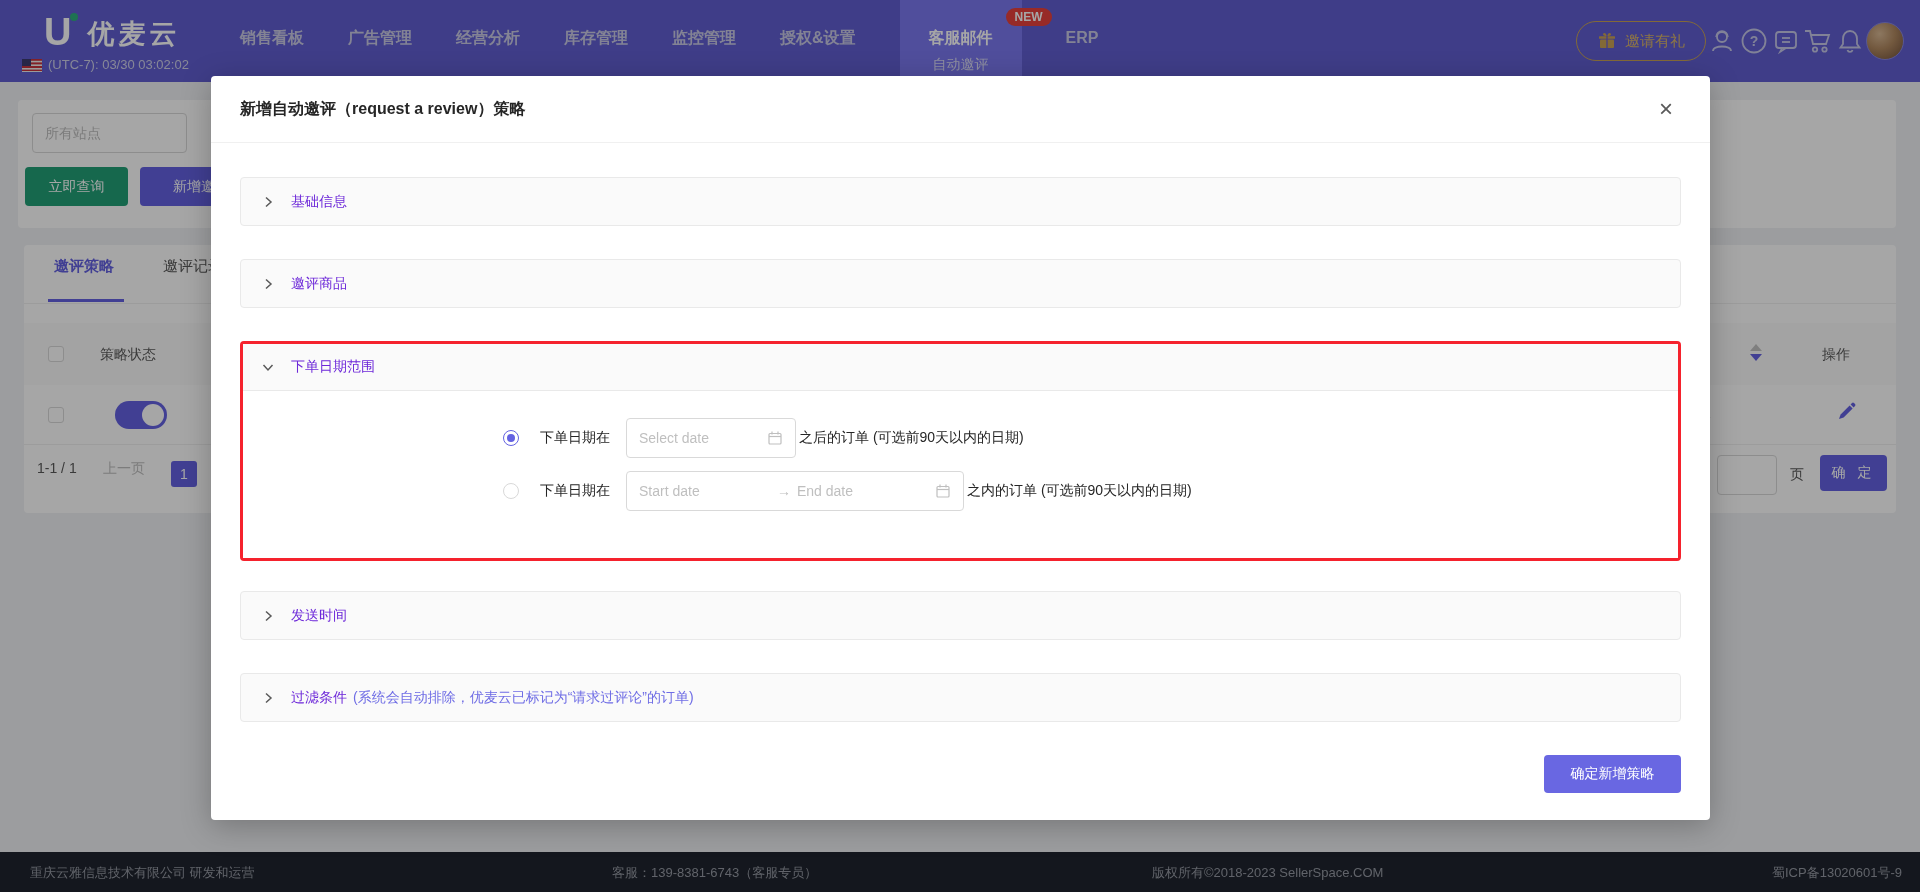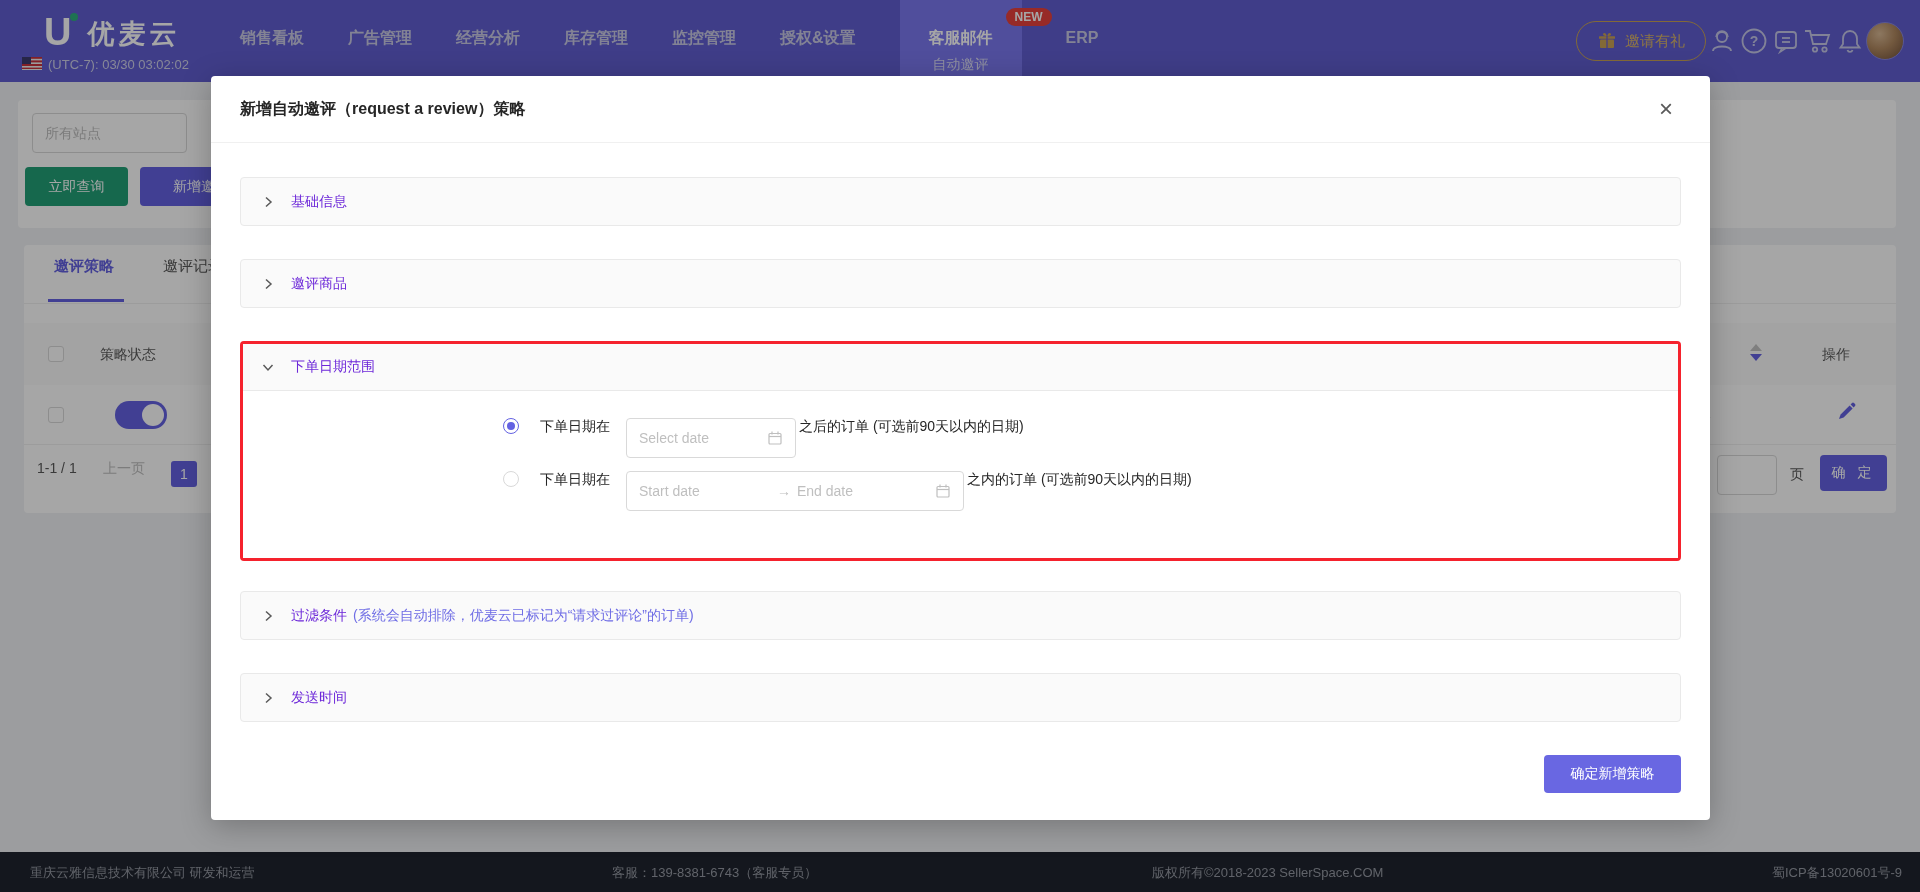--- a/index.html
+++ b/index.html
@@ -6,21 +6,21 @@
   html,body { background:#555; }
   body { font-family:"Liberation Sans","DejaVu Sans",sans-serif; }
   #app { position:relative; width:1920px; height:892px; overflow:hidden; background:#f0f2f5; }
 
   
   .navbar { position:absolute; left:0; top:0; width:1920px; height:82px; background:#615fd2; z-index:1; }
   .logo-wrap { position:absolute; left:44px; top:8px; display:flex; align-items:flex-start; }
   .logo-u { position:relative; color:#fff; font-size:38px; font-weight:bold; line-height:48px; }
   .logo-u i { position:absolute; right:-7px; top:5px; width:8px; height:8px; border-radius:50%; background:#2faf7e; }
   .logo-text { color:#fff; font-size:27px; font-weight:bold; letter-spacing:4px; margin-left:16px; line-height:52px; }
-  .utc { position:absolute; left:22px; top:57px; display:flex; align-items:flex-start; gap:6px; color:#cfd0e8; font-size:13px; }
+  .utc { position:absolute; left:22px; top:57px; display:flex; align-items:flex-end; gap:6px; color:#cfd0e8; font-size:13px; }
   .nav-menu { position:absolute; left:240px; top:0; height:82px; display:flex; align-items:stretch; gap:44px; }
   .nav-item { color:#c9c9e4; font-size:16px; font-weight:bold; line-height:76px; cursor:pointer; white-space:nowrap; }
   .nav-item.active-block { position:relative; width:122px; background:#7b78f0; text-align:center; line-height:normal; color:#fff; }
   .nav-item.active-block .main-label { margin-top:21px; font-size:16px; font-weight:bold; line-height:34px; }
   .nav-item.active-block .sub-label { font-size:14px; font-weight:normal; color:#dcdcf6; line-height:18px; }
   .new-badge { position:absolute; top:8px; right:-30px; background:#e8413c; color:#fff; font-size:12px; font-weight:bold; padding:2px 9px; border-radius:10px; }
   .nav-right { position:absolute; right:16px; top:0; height:82px; display:flex; align-items:center; }
   .invite-btn { display:flex; align-items:center; gap:8px; height:40px; padding:0 20px; border:1px solid #c9a255; border-radius:21px; color:#d8b36a; font-size:15px; cursor:pointer; }
   .nav-icon { width:32px; height:32px; display:flex; align-items:center; justify-content:center; cursor:pointer; }
   .avatar { width:38px; height:38px; border-radius:50%; background:radial-gradient(circle at 35% 30%, #d8b894 0%, #b08860 45%, #6e4f3a 100%); border:1px solid #8886e0; cursor:pointer; }
@@ -69,21 +69,21 @@
   .modal-close { font-size:24px; color:#595959; cursor:pointer; line-height:1; padding:4px 8px; }
   .modal-body { padding:34px 29px 0 29px; }
   .acc { height:49px; background:#fafafa; border:1px solid #e9e9e9; border-radius:4px; display:flex; align-items:center; padding:0 21px; margin-bottom:33px; cursor:pointer; }
   .acc-label { font-size:14px; color:#6d28d9; margin-left:17px; }
   .acc-hint { font-size:14px; color:#6f6de5; margin-left:6px; }
   .chev { display:inline-flex; width:12px; height:12px; }
   .chev.down { transform:rotate(90deg); }
   .acc-open { border:3px solid #f5222d; border-radius:4px; margin-bottom:30px; }
   .acc-open .acc-head { height:47px; background:#fafafa; border-bottom:1px solid #e9e9e9; display:flex; align-items:center; padding:0 19px; cursor:pointer; }
   .acc-open .acc-body { background:#fff; height:167px; padding:27px 0 0 260px; }
-  .opt-row { display:flex; align-items:flex-start; height:40px; margin-bottom:13px; }
+  .opt-row { display:flex; align-items:center; height:40px; margin-bottom:13px; }
   .radio { width:16px; height:16px; border-radius:50%; border:1.5px solid #d9d9d9; background:#fff; cursor:pointer; flex:none; }
   .radio.checked { border-color:#6462e2; display:flex; align-items:center; justify-content:center; }
   .radio.checked i { width:8px; height:8px; border-radius:50%; background:#6462e2; }
   .opt-label { font-size:14px; color:#262626; margin:0 16px 0 21px; white-space:nowrap; }
   .date-box { display:flex; align-items:center; height:40px; border:1px solid #d9d9d9; border-radius:4px; padding:0 12px; background:#fff; }
   .date-box input { border:none; outline:none; height:100%; font-size:14px; color:#595959; font-family:inherit; min-width:0; background:transparent; }
   .date-box input::placeholder { color:#bfbfbf; }
   .single { width:170px; }
   .single input { flex:1; }
   .range { width:338px; }
@@ -305,31 +305,31 @@
 
         </div>
       </div>
 
       <div class="acc">
         <span class="chev">
           <svg width="12" height="12" viewBox="0 0 12 12" fill="none" stroke="#595959" stroke-width="1.5">
               <polyline points="4,1.5 9,6 4,10.5"></polyline>
             </svg>
         </span>
-        <span class="acc-label">过滤条件</span>
-        <span class="acc-hint">(系统会自动排除，优麦云已标记为“请求过评论”的订单)</span>
+        <span class="acc-label">发送时间</span>
       </div>
 
       <div class="acc">
         <span class="chev">
           <svg width="12" height="12" viewBox="0 0 12 12" fill="none" stroke="#595959" stroke-width="1.5">
               <polyline points="4,1.5 9,6 4,10.5"></polyline>
             </svg>
         </span>
-        <span class="acc-label">发送时间</span>
+        <span class="acc-label">过滤条件</span>
+        <span class="acc-hint">(系统会自动排除，优麦云已标记为“请求过评论”的订单)</span>
       </div>
 
       <div class="submit-row">
         <span class="btn-submit">确定新增策略</span>
       </div>
 
     </div>
   </div>
 
 </div>

